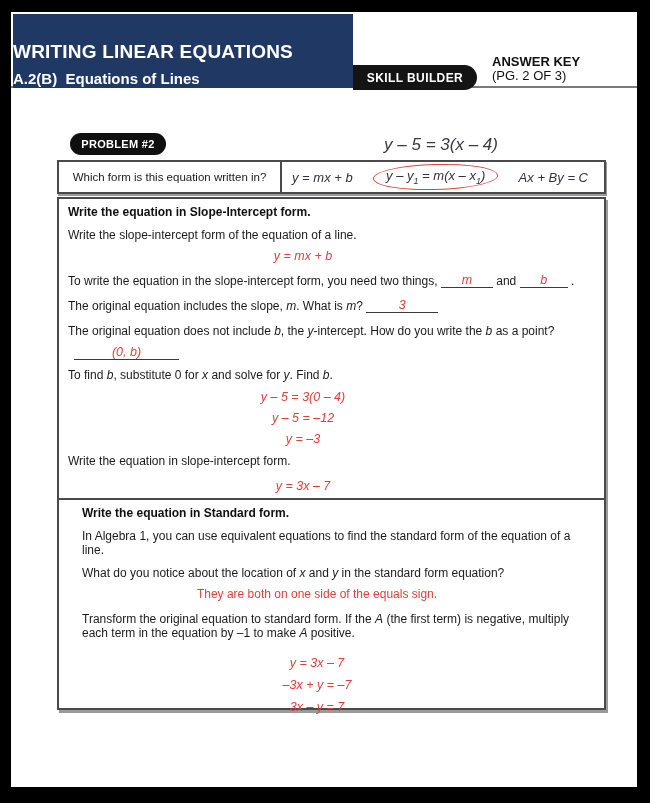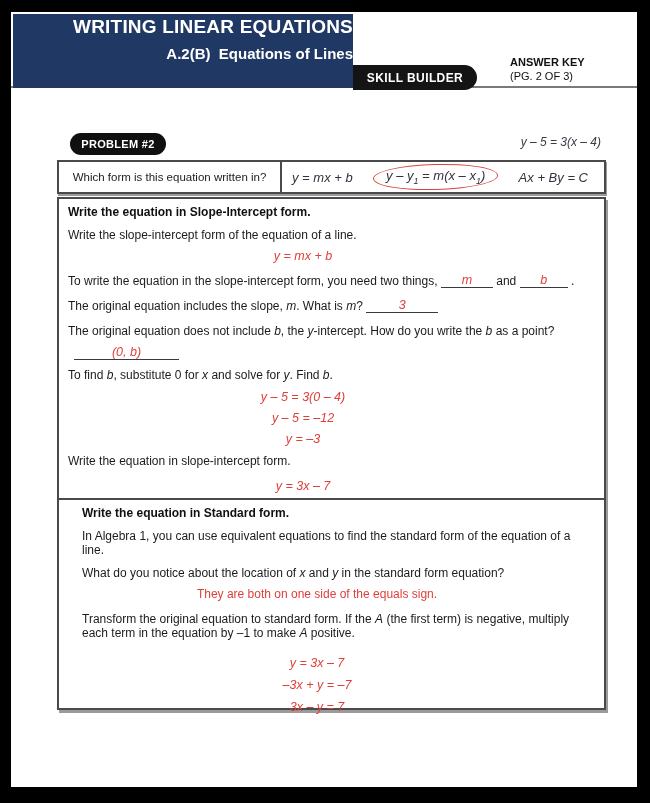--- a/index.html
+++ b/index.html
@@ -12,51 +12,51 @@
     background:#fff;
   }
   
   .header-rule{
     position:absolute;left:0;top:74px;width:626px;height:2px;
     background:#7a7a7a;z-index:1;
   }
   .navy-box{
     position:absolute;left:2px;top:2px;width:340px;height:74px;
     background:#1f3864;z-index:2;display:flex;flex-direction:column;
-    align-items:flex-end;padding-top:2px;box-sizing:border-box;
+    align-items:flex-start;padding-top:27px;box-sizing:border-box;
   }
   .main-title{
     color:#fff;font-weight:bold;font-size:19px;line-height:22px;
     letter-spacing:.2px;white-space:pre;
   }
   .sub-title{
     color:#fff;font-weight:bold;font-size:15px;line-height:17px;
     margin-top:7px;white-space:pre;
   }
   .skill-badge{
     position:absolute;left:342px;top:53px;width:124px;height:25px;
     background:#141414;color:#fff;z-index:3;border-radius:0 13px 13px 0;
     display:flex;align-items:center;justify-content:center;
     font-weight:bold;font-size:12px;letter-spacing:.4px;
   }
   .answer-key-block{
-    position:absolute;left:499px;top:43px;color:#111;z-index:3;
-    font-size:11px;line-height:14px;
+    position:absolute;left:481px;top:43px;color:#111;z-index:3;
+    font-size:13px;line-height:14px;
   }
   .answer-key-block .ak1{font-weight:600;}
   
   .problem-badge{
     position:absolute;left:59px;top:121px;width:96px;height:22px;
     background:#101010;color:#fff;border-radius:11px;
     display:flex;align-items:center;justify-content:center;
     font-weight:bold;font-size:11px;letter-spacing:.3px;
   }
   .top-equation{
-    position:absolute;left:270px;top:123px;width:320px;text-align:right;
-    font-style:italic;font-size:12px;color:#3a3a45;
+    position:absolute;left:270px;top:123px;width:320px;text-align:center;
+    font-style:italic;font-size:17px;color:#3a3a45;
   }
   
   .question-row{
     position:absolute;left:46px;top:148px;width:549px;height:34px;
     border:2px solid #4a4a4a;box-sizing:border-box;display:flex;
     background:#fff;box-shadow:1px 2px 0 #9b9b9b;
   }
   .q-cell{
     width:223px;border-right:2px solid #4a4a4a;box-sizing:border-box;
     display:flex;align-items:center;justify-content:center;

